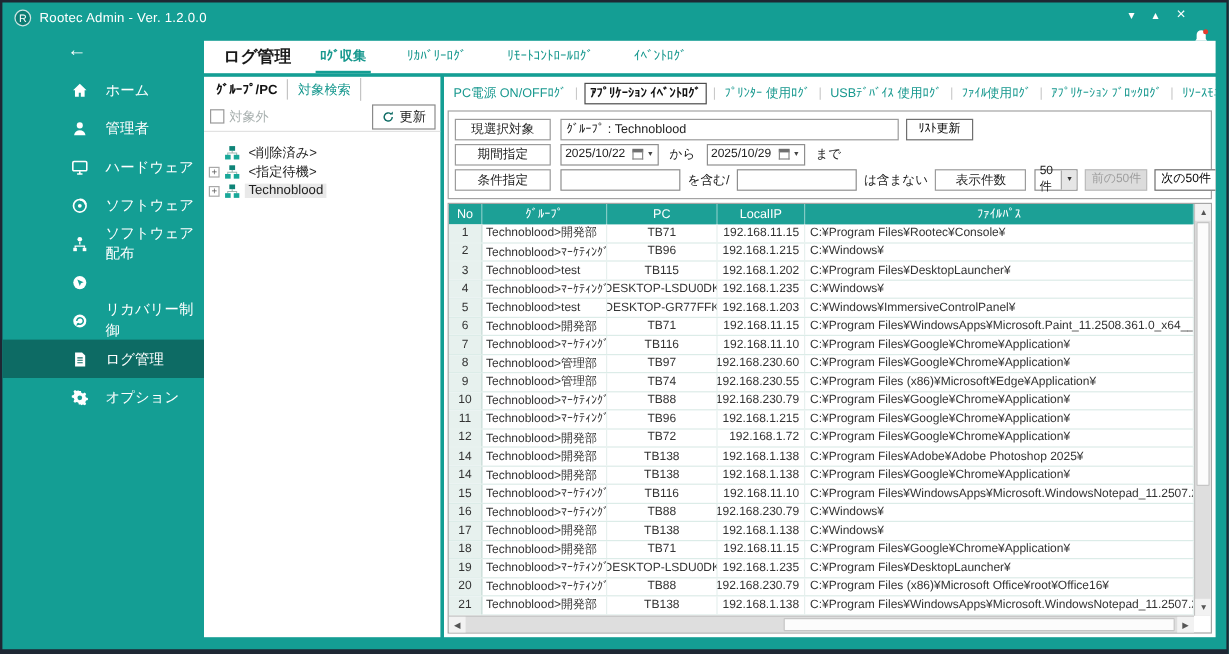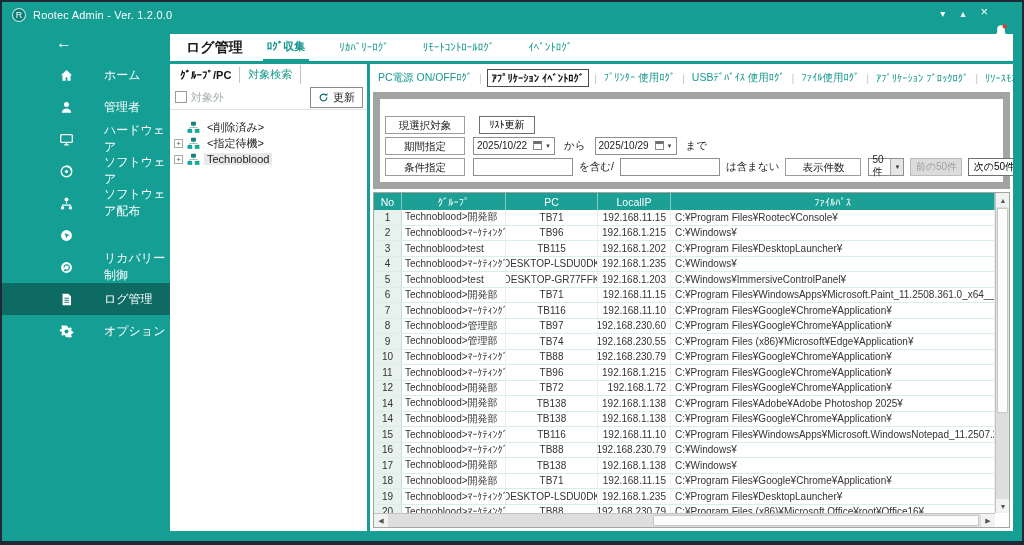--- a/index.html
+++ b/index.html
@@ -25,21 +25,21 @@
   .win-controls { position: absolute; top: 5px; right: 34px; display: flex; gap: 15px; color: #fff; }
   .win-btn { font-size: 10px; line-height: 14px; cursor: default; }
   .win-btn.close { font-size: 13px; margin-top: -2px; }
 
   .bell { position: absolute; top: 21px; right: 13px; width: 16px; height: 16px; }
   .bell svg { width: 16px; height: 16px; display: block; }
 
   
   .sidebar { position: absolute; left: 0; top: 26px; bottom: 0; width: 168px; color: #fff; }
   .back-arrow { display: block; margin: 7px 0 8px 54px; font-size: 16px; line-height: 16px; color: #fff; }
-  .sb-item { height: 32px; display: flex; align-items: center; padding-left: 57px; gap: 30px; font-size: 12px; cursor: default; }
+  .sb-item { height: 32px; display: flex; align-items: center; padding-left: 57px; gap: 14px; font-size: 12px; cursor: default; }
   .sb-item.selected { background: #0d6b64; }
   .sb-icon { width: 15px; height: 15px; flex: none; }
   .sb-icon svg { width: 15px; height: 15px; display: block; }
 
   
   .header-strip {
     position: absolute; left: 168px; top: 32px; right: 9px; height: 27px;
     background: #fff; display: flex; align-items: stretch;
   }
   .hs-title { font-size: 14px; font-weight: bold; color: #1a1a1a; padding: 0 20px 0 16px; align-self: center; }
@@ -65,21 +65,21 @@
   .tree-label { padding: 0 3px; white-space: nowrap; }
   .tree-label.selected { background: #e9e9e9; }
 
   
   .log-panel { position: absolute; left: 368px; top: 62px; right: 9px; bottom: 10px; background: #fff; font-size: 11px; color: #222; display: flex; flex-direction: column; overflow: hidden; }
   .lp-tabs { display: flex; align-items: center; height: 25px; padding: 3px 4px 0 6px; white-space: nowrap; }
   .ltab { color: #17988e; padding: 2px 2px; cursor: default; font-size: 10.5px; }
   .ltab.selected { color: #111; font-weight: bold; border: 1px solid #4c4c4c; padding: 2px 4px; }
   .ltab-sep { color: #c9c9c9; margin: 0 5px; }
 
-  .filter-box { border: 7px solid #a3a3a3; margin: 3px 3px 1px; padding: 14px 5px 4px; }
+  .filter-box { border: 1px solid #a3a3a3; margin: 3px 3px 1px; padding: 3px 5px 4px; }
   .f-row { display: flex; align-items: center; height: 19px; margin: 2px 0; font-size: 11px; }
   .f-label { width: 80px; height: 18px; line-height: 16px; text-align: center; border: 1px solid #9c9c9c; margin-right: 8px; flex: none; font-size: 10.5px; }
   .f-value { width: 282px; height: 18px; line-height: 16px; padding: 0 4px; border: 1px solid #9c9c9c; white-space: nowrap; overflow: hidden; font-size: 10.5px; }
   .btn { height: 18px; line-height: 16px; border: 1px solid #6f6f6f; background: #fff; text-align: center; font-size: 10px; padding: 0 4px; cursor: default; flex: none; }
   .btn.disabled { background: #dcdcdc; color: #9e9e9e; border-color: #bdbdbd; }
   .list-update { margin-left: 6px; width: 56px; }
   .date-box { width: 82px; height: 18px; border: 1px solid #8f8f8f; display: flex; align-items: center; padding: 0 3px; gap: 3px; font-size: 10px; }
   .date-text { flex: 1; }
   .cal-icon { width: 9px; height: 9px; border: 1px solid #8a8a8a; border-top-width: 3px; border-top-color: #6f6f6f; flex: none; }
   .dd-arrow { font-size: 6px; color: #444; flex: none; }
@@ -314,20 +314,21 @@
         <span class="ltab">ﾌｧｲﾙ使用ﾛｸﾞ</span>
         <span class="ltab-sep">|</span>
         <span class="ltab">ｱﾌﾟﾘｹｰｼｮﾝ ﾌﾞﾛｯｸﾛｸﾞ</span>
         <span class="ltab-sep">|</span>
         <span class="ltab">ﾘｿｰｽﾓﾆﾀﾘﾝｸﾞ</span>
       </div>
 
     <div class="filter-box">
       <div class="f-row">
         <div class="f-label">現選択対象</div>
+        <div class="f-value">ｸﾞﾙｰﾌﾟ : Technoblood</div>
         <button class="btn list-update">ﾘｽﾄ更新</button>
       </div>
       <div class="f-row">
         <div class="f-label">期間指定</div>
         <div class="date-box">
           <span class="date-text">2025/10/22</span>
           <span class="cal-icon"></span>
           <span class="dd-arrow">▼</span>
         </div>
         <span class="f-word">から</span>

